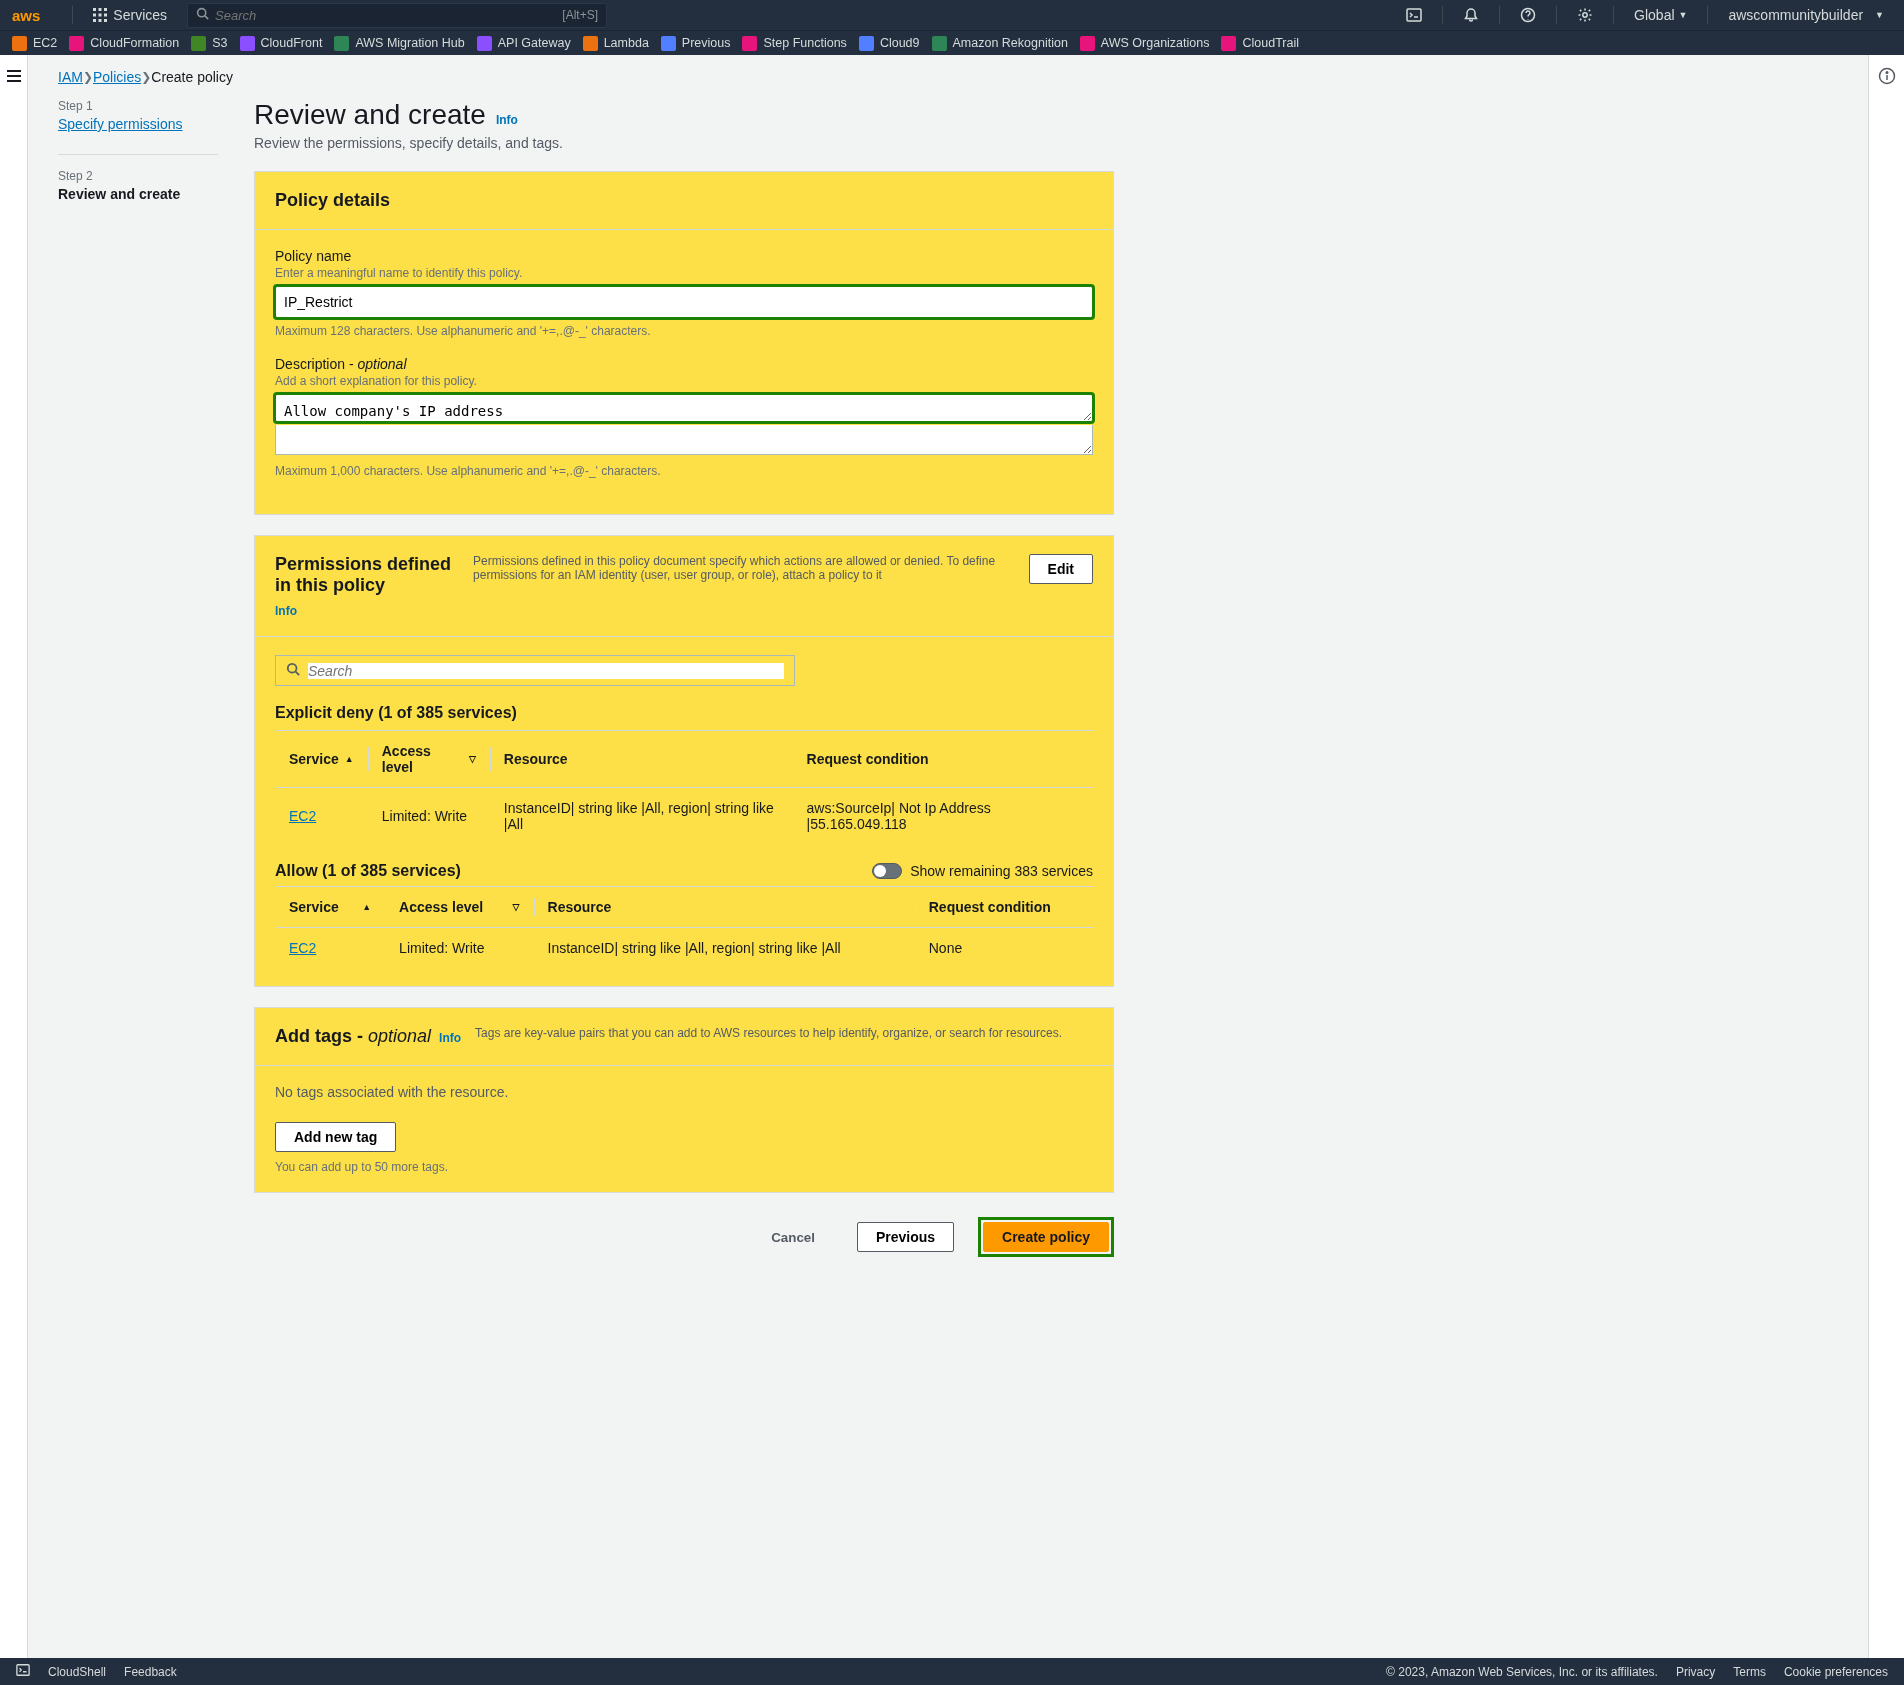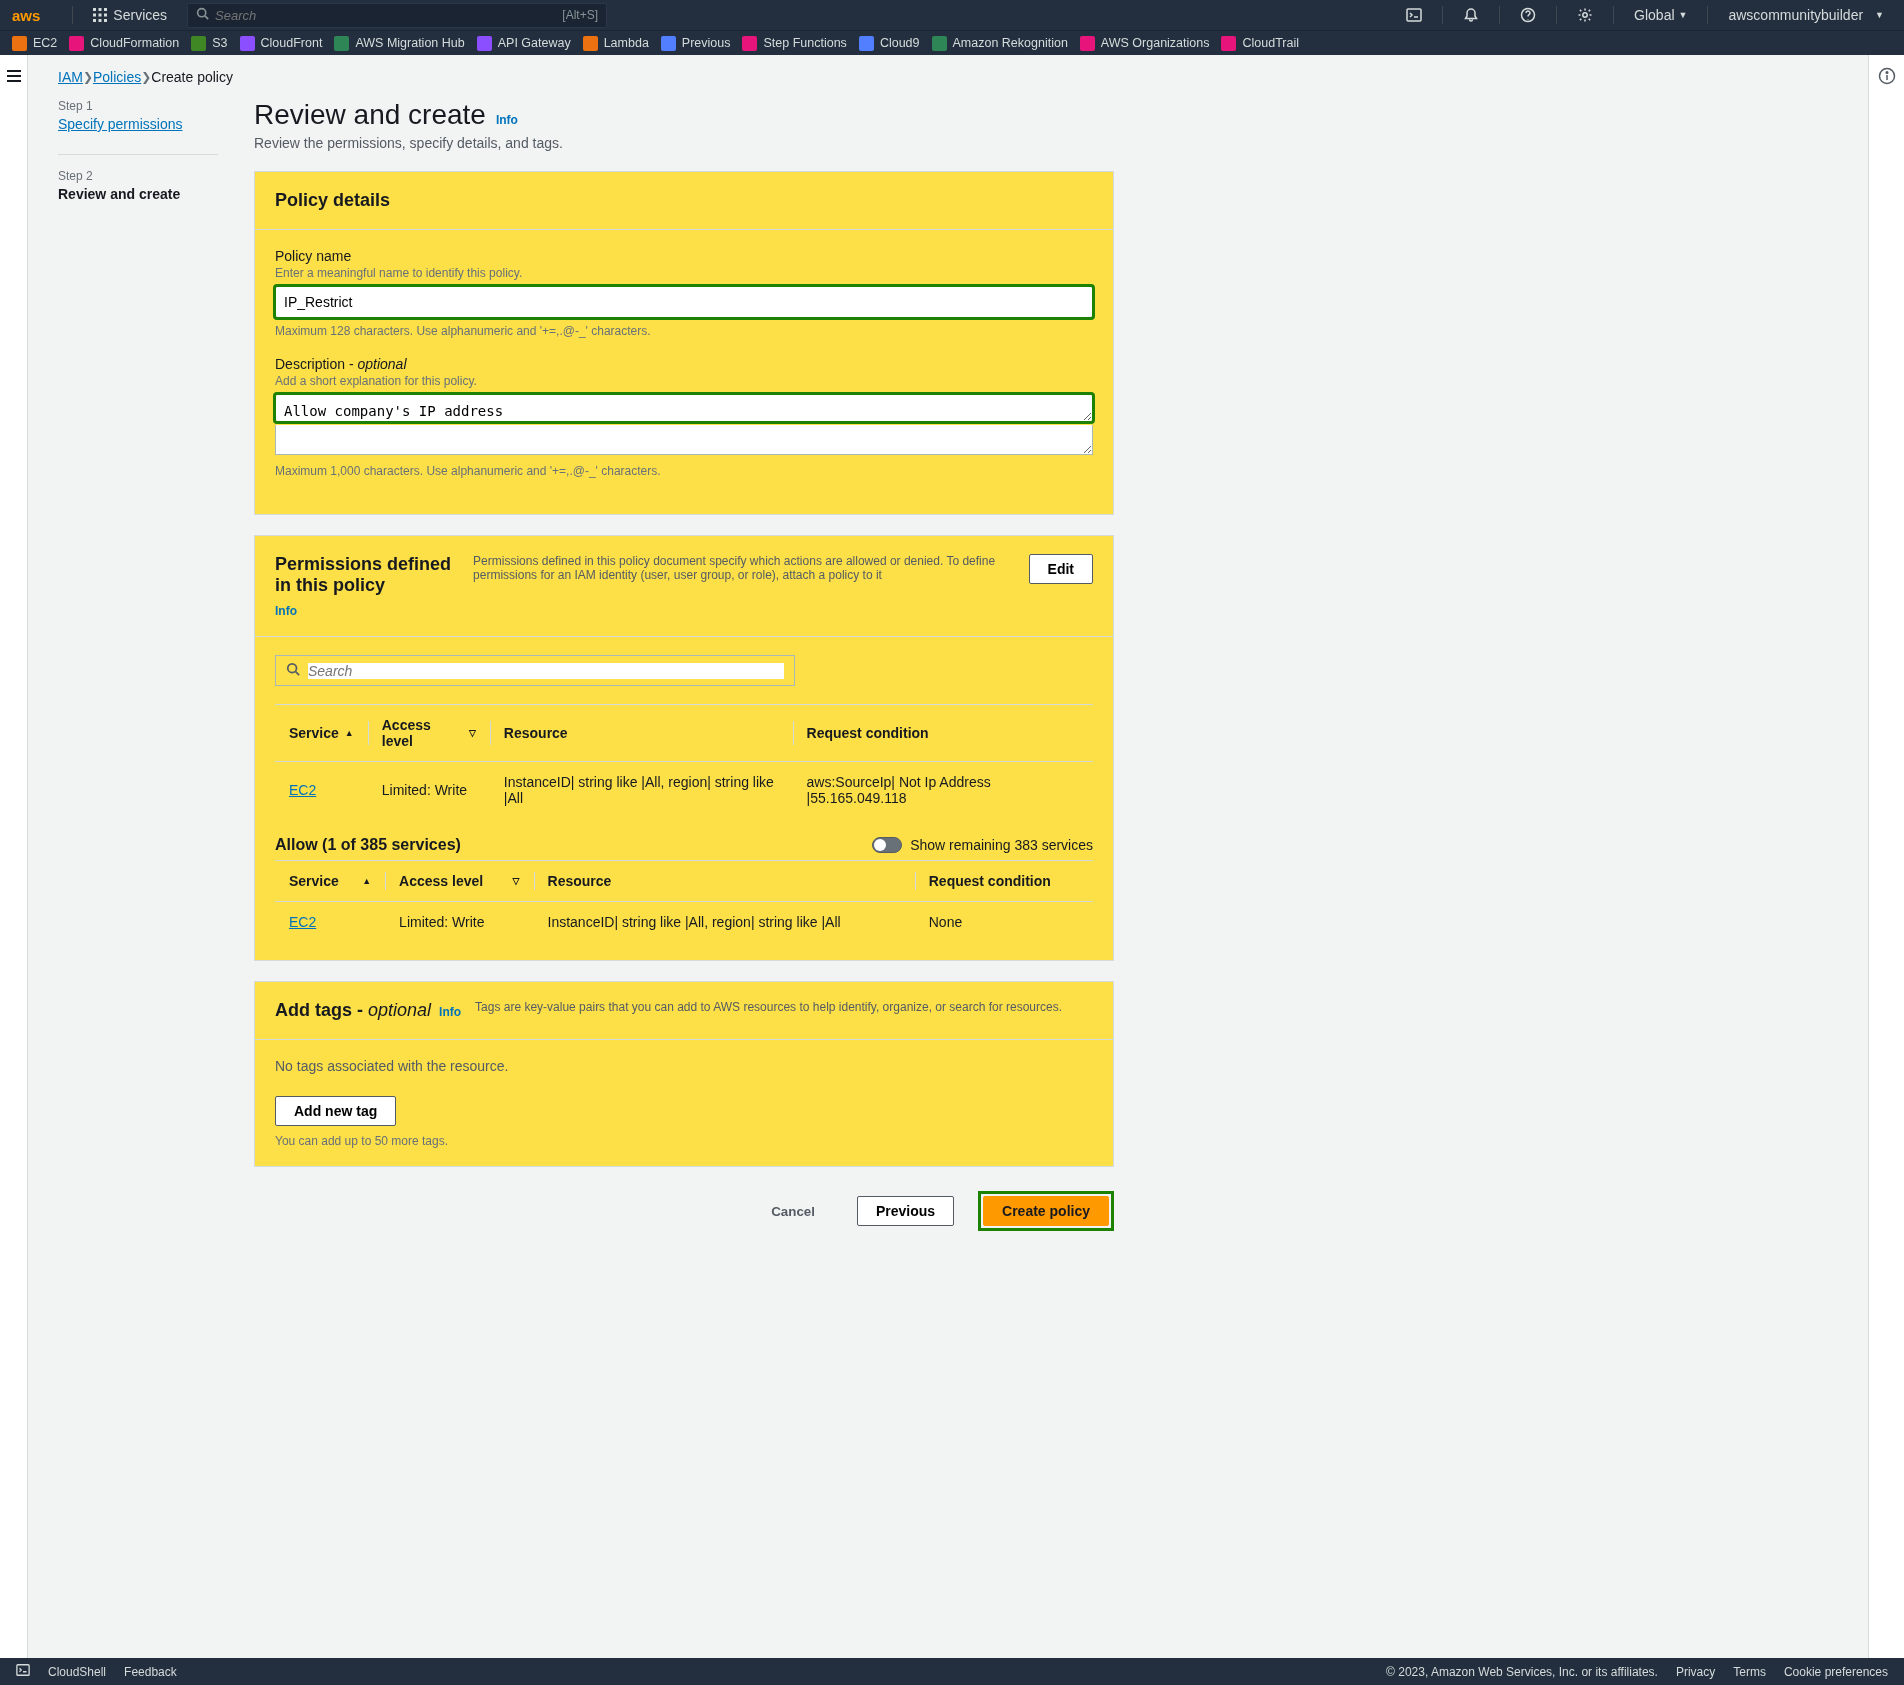--- a/index.html
+++ b/index.html
@@ -308,20 +308,21 @@
               <div class="search-in-panel">
                 <span>
                   <svg width="14" height="14" viewBox="0 0 16 16" fill="none" stroke="#545b64" stroke-width="2">
                       <circle cx="7" cy="7" r="5"></circle>
                       <line x1="11" y1="11" x2="15" y2="15"></line>
                     </svg>
                 </span>
                 <input type="text" placeholder="Search" style="">
               </div>
 
+              <div class="section-sub">Explicit deny (1 of 385 services)</div>
               <table class="table">
                 <thead>
                     <tr>
                   <th>
                         <div class="th-inner">
                           <span>Service</span>
                           <span class="sort-icon">▲</span>
                         </div>
                       </th>
                   <th>

